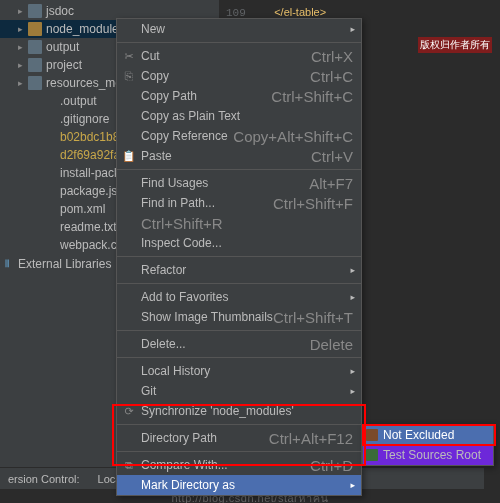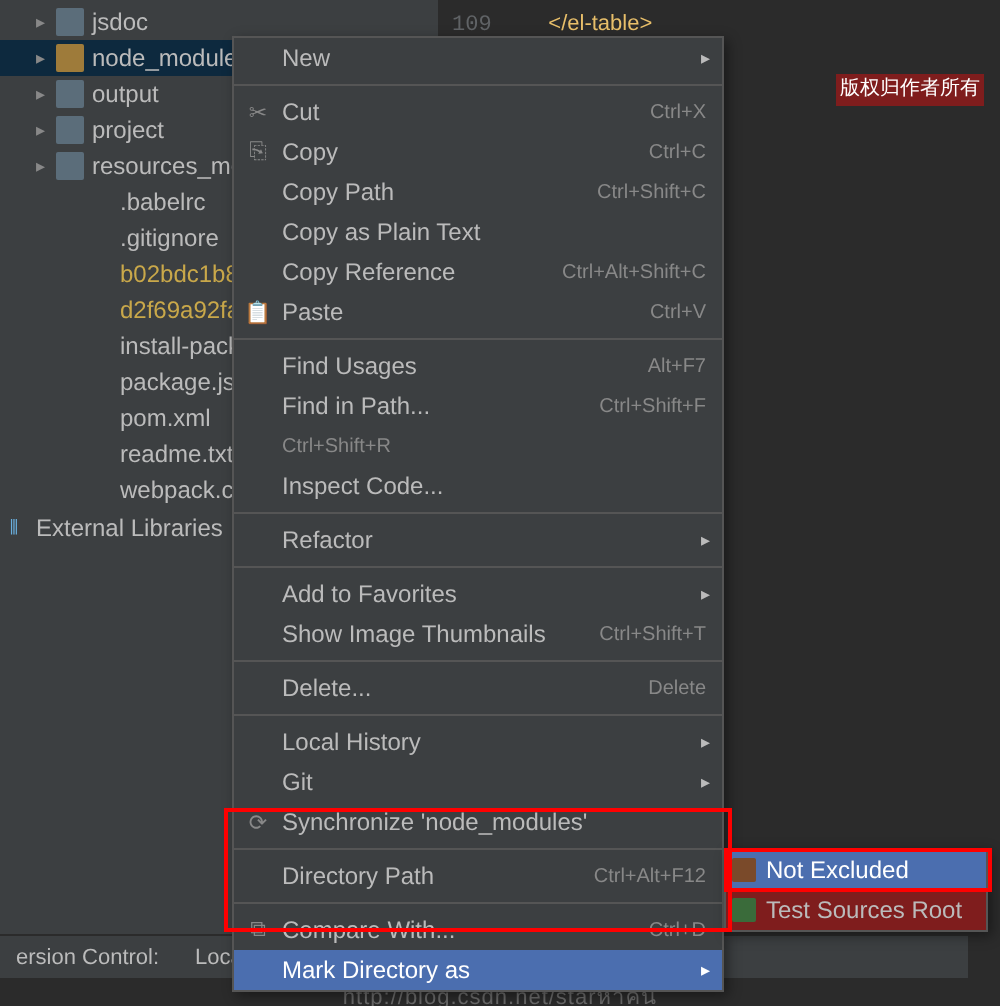--- a/index.html
+++ b/index.html
@@ -25,26 +25,26 @@
 .editor .path { color: #a5c261; }
 .editor .comm { color: #808080; }
 .editor .ln { color: #606366; margin-right: 10px; font-family: Liberation Mono, monospace; }
 .editor .box { border: 1px solid #6897bb; padding: 0 2px; }
 .red-caret { background: #7f1d1d; color: #fff; padding: 0 2px; font-size: 10px; position: absolute; }
 
 .context-menu { position: absolute; left: 116px; top: 18px; width: 246px; background: #3c3f41; border: 1px solid #555; box-shadow: 2px 2px 6px rgba(0,0,0,.4); z-index: 10; }
 .menu-item { display: flex; align-items: center; height: 20px; padding: 0 8px 0 24px; color: #bbb; position: relative; }
 .menu-item.sel { background: #4b6eaf; color: #fff; }
 .menu-item .label { flex: 1; }
-.menu-item .shortcut { color: #888; font-size: 10px; }
+.menu-item .shortcut { color: #888; font-size: 15px; }
 .menu-item .sub-arrow { position: absolute; right: 6px; font-size: 9px; }
 .menu-sep { height: 1px; background: #555; margin: 3px 0; }
 .menu-icon { position: absolute; left: 4px; width: 16px; text-align: center; font-size: 11px; color: #888; }
 
-.submenu { position: absolute; left: 362px; top: 424px; width: 132px; background: #7f1d1d; border: 1px solid #555; box-shadow: 2px 2px 6px rgba(0,0,0,.4); z-index: 12; }
+.submenu { position: absolute; left: 362px; top: 424px; width: 132px; background: #6d28d9; border: 1px solid #555; box-shadow: 2px 2px 6px rgba(0,0,0,.4); z-index: 12; }
 .submenu .menu-item { padding-left: 20px; }
 .sub-icon { position: absolute; left: 3px; width: 12px; height: 12px; border-radius: 1px; }
 .sub-icon.ex { background: #7a4a2a; }
 .sub-icon.ts { background: #3a6b3a; }
 
 .highlight-box1 { position: absolute; left: 112px; top: 404px; width: 254px; height: 62px; border: 2px solid #ff0000; z-index: 15; pointer-events: none; }
 .highlight-box2 { position: absolute; left: 362px; top: 424px; width: 134px; height: 22px; border: 2px solid #ff0000; z-index: 15; pointer-events: none; }
 
 .bottom-bar { position: absolute; bottom: 14px; left: 0; right: 16px; height: 22px; background: #3c3f41; border-top: 1px solid #2b2b2b; display: flex; align-items: center; font-size: 11px; }
 .bb-label { padding: 0 8px; color: #bbb; }
@@ -80,21 +80,21 @@
         <span class="">project</span>
       </div>
       <div class="tree-item indent1">
         <span class="arrow">▸</span>
         <span class="ficon folder"></span>
         <span class="">resources_modu</span>
       </div>
       <div class="tree-item indent2">
         <span class="arrow"></span>
         <span class="ficon"></span>
-        <span class="">.babelrc</span>
+        <span class="">.output</span>
       </div>
       <div class="tree-item indent2">
         <span class="arrow"></span>
         <span class="ficon"></span>
         <span class="">.gitignore</span>
       </div>
       <div class="tree-item indent2">
         <span class="arrow"></span>
         <span class="ficon"></span>
         <span class="yellow-text">b02bdc1b846fd6</span>
@@ -176,21 +176,21 @@
       </div>
       <div class="menu-item">
         <span class="label">Copy Path</span>
         <span class="shortcut">Ctrl+Shift+C</span>
       </div>
       <div class="menu-item">
         <span class="label">Copy as Plain Text</span>
       </div>
       <div class="menu-item">
         <span class="label">Copy Reference</span>
-        <span class="shortcut">Ctrl+Alt+Shift+C</span>
+        <span class="shortcut">Copy+Alt+Shift+C</span>
       </div>
       <div class="menu-item">
         <span class="menu-icon">📋</span>
         <span class="label">Paste</span>
         <span class="shortcut">Ctrl+V</span>
       </div>
       <div class="menu-sep"></div>
       <div class="menu-item">
         <span class="label">Find Usages</span>
         <span class="shortcut">Alt+F7</span>

